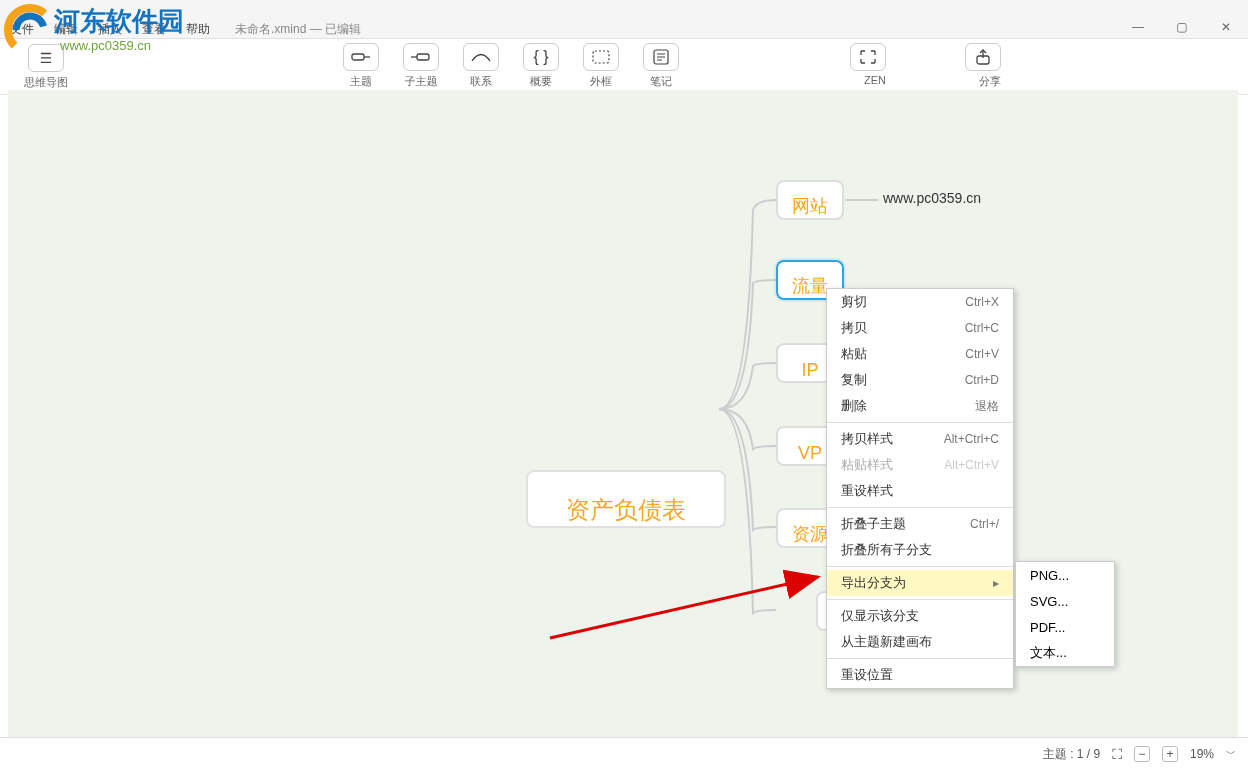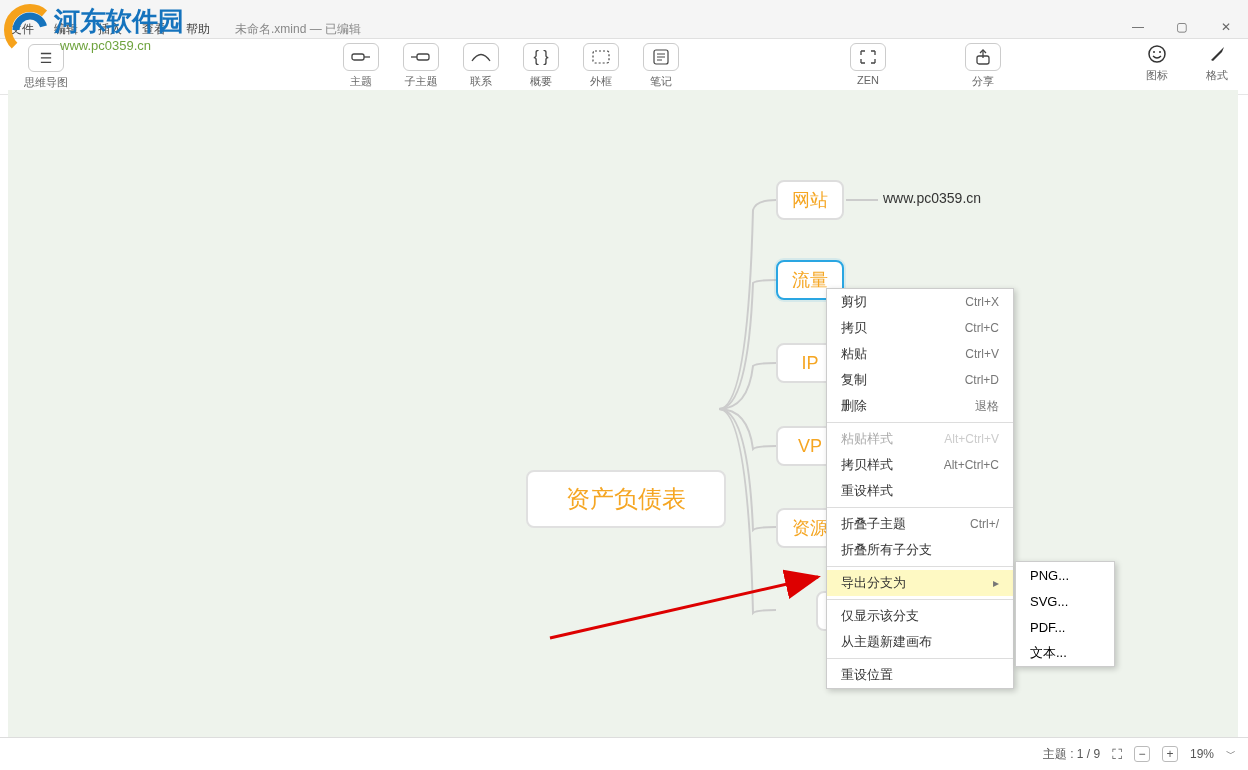--- a/index.html
+++ b/index.html
@@ -7,28 +7,28 @@
   .menubar { height: 39px; background: #f5f5f5; display: flex; align-items: flex-end; font-size: 12px; color: #444; border-bottom: 1px solid #e0e0e0; }
   .menubar .m { padding: 0 10px; cursor: default; }
   .menubar .title { margin-left: 15px; color: #888; font-size: 12px; }
   .winctl { margin-left: auto; display: flex; }
   .winctl div { width: 44px; height: 22px; display: flex; align-items: center; justify-content: center; color: #666; font-size: 12px; }
   .toolbar { height: 56px; display: flex; align-items: center; padding: 0 16px; border-bottom: 1px solid #e6e6e6; position: relative; }
   .tool { width: 48px; display: flex; flex-direction: column; align-items: center; gap: 3px; font-size: 11px; color: #666; }
   .tool .iconbox { width: 36px; height: 28px; border: 1px solid #ccc; border-radius: 6px; display: flex; align-items: center; justify-content: center; font-size: 14px; color: #444; }
   .center-tools { position:absolute; left:338px; top:4px; display:flex; gap:14px;}
   .center-tools .tool { width:46px;}
-  .r-tool { position:absolute; display:flex; flex-direction:column; align-items:center; font-size:11px; color:#666; gap:3px;}
+  .r-tool { position:absolute; display:flex; flex-direction:column; align-items:flex-end; font-size:11px; color:#666; gap:3px;}
   .r-tool .iconbox { width: 36px; height: 28px; border: 1px solid #ccc; border-radius: 6px; display: flex; align-items: center; justify-content: center; font-size: 14px; color: #444; }
   .zen { left:850px; top:4px;}
   .share { left:965px; top:4px;}
   .rt-icons { position:absolute; right:12px; top:4px; display:flex; gap:22px;}
   .rt-icons .tool { width:38px;}
   .canvas { position:absolute; left:8px; right:10px; top:90px; bottom:32px; background:#eef3ec; overflow:hidden;}
-  .node { position:absolute; background:#fff; border:2px solid #ddd; border-radius:8px; display:flex; align-items:center; justify-content:center; color:#f5a623; font-weight:500;}
+  .node { position:absolute; background:#fff; border:2px solid #ddd; border-radius:8px; display:flex; align-items:flex-end; justify-content:center; color:#f5a623; font-weight:500;}
   .center-node { left:518px; top:380px; width:200px; height:58px; font-size:24px; border-color:#e0e0e0;}
   .subnode { width:68px; height:40px; font-size:18px; }
   .leaf { position:absolute; color:#333; font-size:14px;}
   .selected { border:2px solid #2aa6e2 !important; box-shadow: 0 0 0 2px rgba(42,166,226,0.12);}
   .connector { position:absolute; pointer-events:none; }
   .ctxmenu { position:absolute; background:#fff; border:1px solid #ccc; box-shadow:2px 2px 6px rgba(0,0,0,0.2); font-size:13px; color:#333; }
   .ctxitem { height:26px; display:flex; align-items:center; padding:0 14px; justify-content:space-between; gap:30px;}
   .ctxitem.hl { background:#fef9c3;}
   .ctxitem .sc { color:#777; font-size:12px;}
   .ctxitem.disabled { color:#aaa;}
@@ -126,41 +126,20 @@
      <div class="iconbox">
        <svg width="16" height="16">
           <rect x="2" y="7" width="12" height="8" rx="2" fill="none" stroke="#444" stroke-width="1.3"></rect>
           <line x1="8" y1="1" x2="8" y2="9" stroke="#444" stroke-width="1.3"></line>
           <path d="M5 4 L8 1 L11 4" fill="none" stroke="#444" stroke-width="1.3"></path>
         </svg>
      </div>
      <span>分享</span>
   </div>
 
-  <div class="rt-icons">
-     <div class="tool">
-       <div style="width:22px;height:22px;display:flex;align-items:center;justify-content:center;">
-         <svg width="20" height="20">
-            <circle cx="10" cy="10" r="8" fill="none" stroke="#333" stroke-width="1.5"></circle>
-            <circle cx="7" cy="8" r="1" fill="#333"></circle>
-            <circle cx="13" cy="8" r="1" fill="#333"></circle>
-            <path d="M6 12 Q10 16 14 12" fill="none" stroke="#333" stroke-width="1.3"></path>
-          </svg>
-       </div>
-       <span>图标</span>
-     </div>
-     <div class="tool">
-       <div style="width:22px;height:22px;display:flex;align-items:center;justify-content:center;">
-         <svg width="20" height="20">
-            <path d="M4 16 L10 10 L14 6 L17 3 L15 8 L11 12 L6 17 Z" fill="#333"></path>
-          </svg>
-       </div>
-       <span>格式</span>
-     </div>
-  </div>
 </div>
 
 <div class="canvas">
 
   <svg class="connector" style="left:0;top:0;width:100%;height:100%;">
     <path d="M711 319 Q740 319 745 120 Q748 110 768 110" fill="none" stroke="#ccc" stroke-width="2"></path>
     <path d="M711 319 Q740 319 745 193 Q748 190 768 190" fill="none" stroke="#ccc" stroke-width="2"></path>
     <path d="M711 319 Q740 319 745 276 Q748 273 768 273" fill="none" stroke="#ccc" stroke-width="2"></path>
     <path d="M711 319 Q740 319 745 359 Q748 356 768 356" fill="none" stroke="#ccc" stroke-width="2"></path>
     <path d="M711 319 Q740 319 745 440 Q748 437 768 437" fill="none" stroke="#ccc" stroke-width="2"></path>
@@ -224,27 +203,27 @@
     </div>
   <div class="ctxitem">
       <span>复制</span>
       <span class="sc">Ctrl+D</span>
     </div>
   <div class="ctxitem">
       <span>删除</span>
       <span class="sc">退格</span>
     </div>
   <div class="ctxsep"></div>
+  <div class="ctxitem">
+      <span>拷贝样式</span>
+      <span class="sc">Alt+Ctrl+C</span>
+    </div>
   <div class="ctxitem disabled">
       <span>粘贴样式</span>
       <span class="sc">Alt+Ctrl+V</span>
-    </div>
-  <div class="ctxitem">
-      <span>拷贝样式</span>
-      <span class="sc">Alt+Ctrl+C</span>
     </div>
   <div class="ctxitem">
       <span>重设样式</span>
     </div>
   <div class="ctxsep"></div>
   <div class="ctxitem">
       <span>折叠子主题</span>
       <span class="sc">Ctrl+/</span>
     </div>
   <div class="ctxitem">

